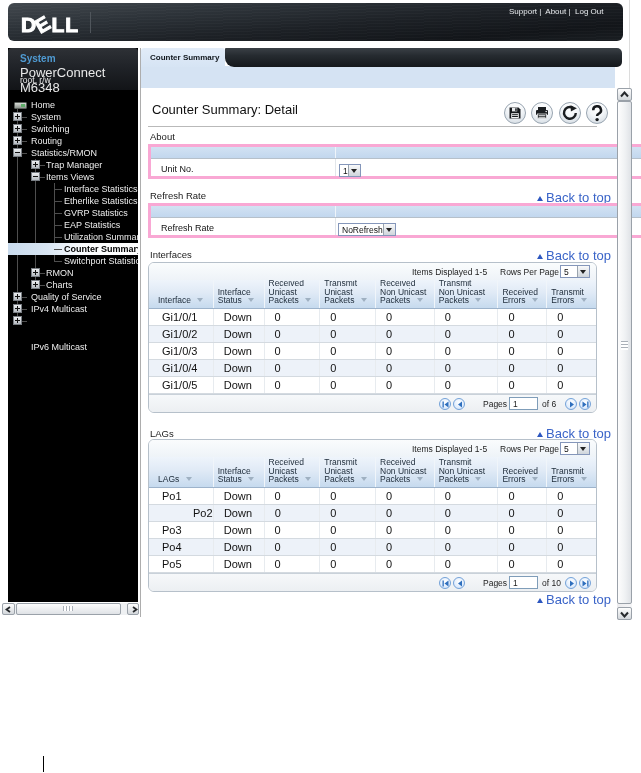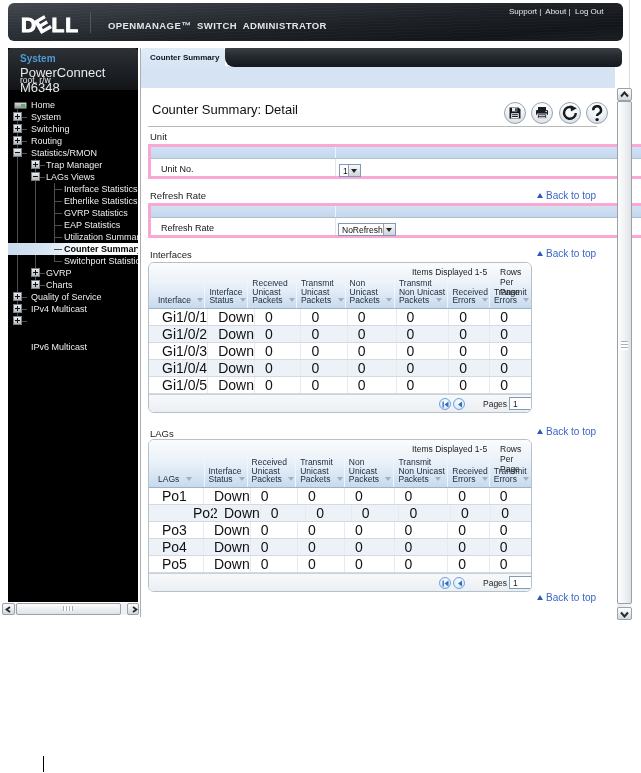--- a/index.html
+++ b/index.html
@@ -5,35 +5,35 @@
 body{width:641px;height:773px;background:#fff;font-family:"Liberation Sans",sans-serif;position:relative;overflow:hidden;}
 .a{position:absolute;}
 .tree{font-size:9px;color:#ededed;}
 .ti{position:absolute;left:0;height:12px;line-height:12px;white-space:nowrap;}
 .pm{position:absolute;width:9px;height:9px;background:linear-gradient(180deg,#eceef0,#b5bac0);border:1px solid #787d83;box-sizing:border-box;}
 .pm i{position:absolute;left:1px;right:1px;top:3px;height:1px;background:#111;}
 .pm.pp i:last-child{left:3px;right:3px;top:1px;bottom:1px;height:auto;width:1px;background:#111;}
 .vl{position:absolute;width:1px;background:#4e4e4e;}
 .hl{position:absolute;height:1px;background:#4e4e4e;}
 .sect{position:absolute;font-size:9.5px;color:#1a1a1a;}
-.btt{position:absolute;font-size:10px;color:#3a64c8;white-space:nowrap;}
+.btt{position:absolute;font-size:13px;color:#3a64c8;white-space:nowrap;}
 .btt .up{display:inline-block;width:0;height:0;border-left:3.5px solid transparent;border-right:3.5px solid transparent;border-bottom:5px solid #2d57c0;margin-right:3px;position:relative;top:-1px;}
 .sel{position:absolute;background:#fff;border:1px solid #8496ba;box-sizing:border-box;font-size:8.5px;color:#111;}
 .sel .v{position:absolute;left:3px;top:1px;white-space:nowrap;}
 .sel .b{position:absolute;right:0;top:0;bottom:0;width:11px;background:linear-gradient(180deg,#f8f9fa,#cfd5db);border-left:1px solid #9aa4ae;}
 .sel .b:after{content:"";position:absolute;left:2px;top:4px;width:0;height:0;border-left:3px solid transparent;border-right:3px solid transparent;border-top:4px solid #222;}
 .circ{position:absolute;width:22px;height:22px;border-radius:50%;background:radial-gradient(circle at 50% 30%,#ffffff 0%,#f2f5f8 45%,#ccd5dd 100%);border:1px solid #98a4b0;box-sizing:border-box;box-shadow:inset 0 1px 1px #fff;}
 .rb{position:absolute;width:12px;height:12px;border-radius:50%;background:radial-gradient(circle at 50% 35%,#ffffff,#dceafc 70%,#c2d8f2 100%);border:1px solid #74a2d8;box-sizing:border-box;}
-.bt{position:absolute;width:384px;border:1px solid #b6c0ca;border-radius:6px;background:#fff;box-sizing:border-box;overflow:hidden;}
+.bt{position:absolute;width:449px;border:1px solid #b6c0ca;border-radius:6px;background:#fff;box-sizing:border-box;overflow:hidden;}
 .itr{position:relative;height:17px;background:linear-gradient(180deg,#fafcfd,#eef3f8);font-size:8.5px;color:#222;}
 .bh{display:flex;background:linear-gradient(180deg,#eef4fb 0%,#e0eaf6 45%,#c6daee 100%);border-bottom:1px solid #9db3cb;}
 .bh .c{box-sizing:border-box;padding:1px 1px 3px 4px;font-size:8.5px;line-height:8.6px;color:#1c2a38;display:flex;align-items:flex-end;border-left:1px solid #f0f5fa;}
 .bh .c:first-child{border-left:none;padding-left:9px;}
 .sa{display:inline-block;width:0;height:0;border-left:3px solid transparent;border-right:3px solid transparent;border-top:4px solid #9fb0c1;margin-left:4px;margin-bottom:1px;}
-.br{display:flex;height:16px;line-height:11px;font-size:14px;color:#111;border-bottom:1px solid #d4dae0;}
+.br{display:flex;height:16px;line-height:11px;font-size:11px;color:#111;border-bottom:1px solid #d4dae0;}
 .br .c{box-sizing:border-box;padding-top:3px;padding-left:10px;border-left:1px solid #e7ebef;}
 .br .c:first-child{border-left:none;padding-left:13px;}
 .alt{background:#edf2f9;}
 .pgr{position:relative;height:17px;background:linear-gradient(180deg,#f6f8fa,#eceff2);border-top:1px solid #c9d1d9;font-size:8.5px;color:#222;}
 .st{position:absolute;width:514px;border:3px solid #f9a8d4;box-sizing:border-box;background:#fff;}
 .sth{height:11px;background:linear-gradient(180deg,#d2e2f3,#c2d7ee);border-bottom:1px solid #b6c0ca;position:relative;}
 .str{height:17px;position:relative;font-size:9px;color:#111;}
 .cdiv{position:absolute;left:184px;top:0;bottom:0;width:1px;}
 .sbb{position:absolute;background:linear-gradient(180deg,#fefefe,#d3d7db);border:1px solid #9aa1a9;box-sizing:border-box;border-radius:2px;}
 </style></head><body>
@@ -44,21 +44,20 @@
   <div class="a" style="left:82px;top:9px;width:1px;height:21px;background:#50565c;"></div>
   <svg class="a" style="left:13px;top:11px;" width="64" height="20" viewBox="0 0 64 20">
     <g fill="#fff" stroke="#fff" stroke-width="1">
         <text x="0" y="17.5" font-family="Liberation Sans,sans-serif" font-size="21" font-weight="bold">D</text>
     <g transform="translate(22,9.8) rotate(-30)">
           <text x="-7.5" y="7.5" font-family="Liberation Sans,sans-serif" font-size="20" font-weight="bold">E</text>
         </g>
     <text x="30.5" y="17.5" font-family="Liberation Sans,sans-serif" font-size="21" font-weight="bold" letter-spacing="1">LL</text>
       </g>
   </svg>
-  <div class="a" style="left:100px;top:17px;font-size:9.5px;font-weight:bold;letter-spacing:0.4px;color:#e3e6e9;">OPENMANAGE™&nbsp; SWITCH&nbsp; ADMINISTRATOR</div>
 </div>
 <div class="a" style="left:629px;top:0;width:1px;height:88px;background:#dcdcdc;"></div>
 
 <div class="a" style="left:8px;top:48px;width:130px;height:554px;background:#000;"></div>
 <div class="a" style="left:140px;top:48px;width:1px;height:569px;background:#adadad;"></div>
 <div class="a" style="left:8px;top:48px;width:130px;height:42px;border-radius:4px 4px 0 0;background:linear-gradient(180deg,#2e3136 0%,#202328 45%,#121417 100%);">
   <div class="a" style="left:12px;top:5px;font-size:10px;font-weight:bold;color:#4f9ad2;">System</div>
   <div class="a" style="left:12px;top:17px;font-size:13px;color:#e9e9e9;">PowerConnect M6348</div>
   <div class="a" style="left:12px;top:27px;font-size:8.5px;color:#e9e9e9;">root, r/w</div>
 </div>
@@ -98,42 +97,42 @@
     <div class="pm pp" style="left:23px;top:112px;">
       <i></i>
       <i></i>
     </div>
     <div class="ti" style="left:38px;top:111px;">Trap Manager</div>
     <div class="hl" style="left:32px;top:129px;width:5px;"></div>
     <div class="pm" style="left:23px;top:124px;">
       <i></i>
       <i></i>
     </div>
-    <div class="ti" style="left:38px;top:123px;">LAGs Views</div>
+    <div class="ti" style="left:38px;top:123px;">Items Views</div>
     <div class="hl" style="left:46px;top:141px;width:8px;"></div>
     <div class="ti" style="left:56px;top:135px;">Interface Statistics</div>
     <div class="hl" style="left:46px;top:153px;width:8px;"></div>
     <div class="ti" style="left:56px;top:147px;">Etherlike Statistics</div>
     <div class="hl" style="left:46px;top:165px;width:8px;"></div>
     <div class="ti" style="left:56px;top:159px;">GVRP Statistics</div>
     <div class="hl" style="left:46px;top:177px;width:8px;"></div>
     <div class="ti" style="left:56px;top:171px;">EAP Statistics</div>
     <div class="hl" style="left:46px;top:189px;width:8px;"></div>
     <div class="ti" style="left:56px;top:183px;">Utilization Summary</div>
     <div class="a" style="left:0;top:195px;width:130px;height:12px;background:linear-gradient(90deg,#c9dbed 0%,#d8e5f2 30%,#fcfdfe 58%,#ffffff 100%);"></div>
     <div class="hl" style="left:46px;top:201px;width:8px;"></div>
     <div class="ti" style="left:56px;top:195px;color:#000;font-weight:bold;">Counter Summary</div>
     <div class="hl" style="left:46px;top:213px;width:8px;"></div>
     <div class="ti" style="left:56px;top:207px;">Switchport Statistics</div>
     <div class="hl" style="left:32px;top:225px;width:5px;"></div>
     <div class="pm pp" style="left:23px;top:220px;">
       <i></i>
       <i></i>
     </div>
-    <div class="ti" style="left:38px;top:219px;">GVRP</div>
+    <div class="ti" style="left:38px;top:219px;">RMON</div>
     <div class="hl" style="left:32px;top:237px;width:5px;"></div>
     <div class="pm pp" style="left:23px;top:232px;">
       <i></i>
       <i></i>
     </div>
     <div class="ti" style="left:38px;top:231px;">Charts</div>
     <div class="hl" style="left:14px;top:249px;width:5px;"></div>
     <div class="pm pp" style="left:5px;top:244px;">
       <i></i>
       <i></i>
@@ -197,21 +196,21 @@
 <svg class="a" style="left:562px;top:105px;" width="16" height="16" viewBox="0 0 16 16">
   <path d="M10.5 2.6 a5.9 5.9 0 1 0 3.3 5.4" fill="none" stroke="#1a1d20" stroke-width="2.4"></path>
   <path d="M8.6 0.3 l6.3 2.9 -6 3.3 z" fill="#1a1d20"></path>
 </svg>
 <div class="circ" style="left:586px;top:102px;"></div>
 <svg class="a" style="left:590px;top:105px;" width="14" height="17" viewBox="0 0 14 17">
   <path d="M3.2 5.2 a3.9 3.9 0 1 1 5.3 3.6 c-1.1 0.45 -1.4 0.95 -1.4 2.2" fill="none" stroke="#16191c" stroke-width="2.5"></path>
   <circle cx="7.1" cy="14.6" r="1.7" fill="#16191c"></circle>
 </svg>
 
-<div class="sect" style="left:150px;top:131px;">Unit</div>
+<div class="sect" style="left:150px;top:131px;">About</div>
 <div class="st" style="left:148px;top:144px;">
   <div class="sth">
       <div class="cdiv" style="background:#eef4fa;"></div>
     </div>
   <div class="str">
       <div class="cdiv" style="background:#e2e6ea;"></div>
     <div class="a" style="left:10px;top:5px;">Unit No.</div>
     <div class="sel" style="left:188px;top:5px;width:22px;height:13px;">
         <span class="v">1</span>
         <span class="b"></span>

